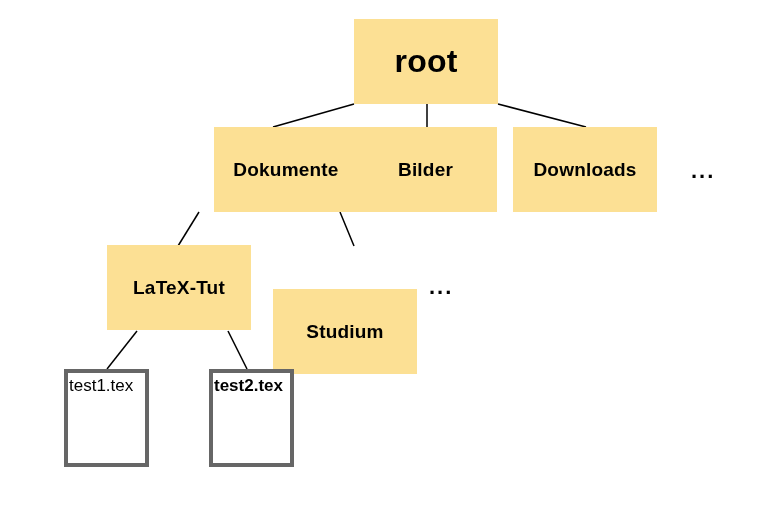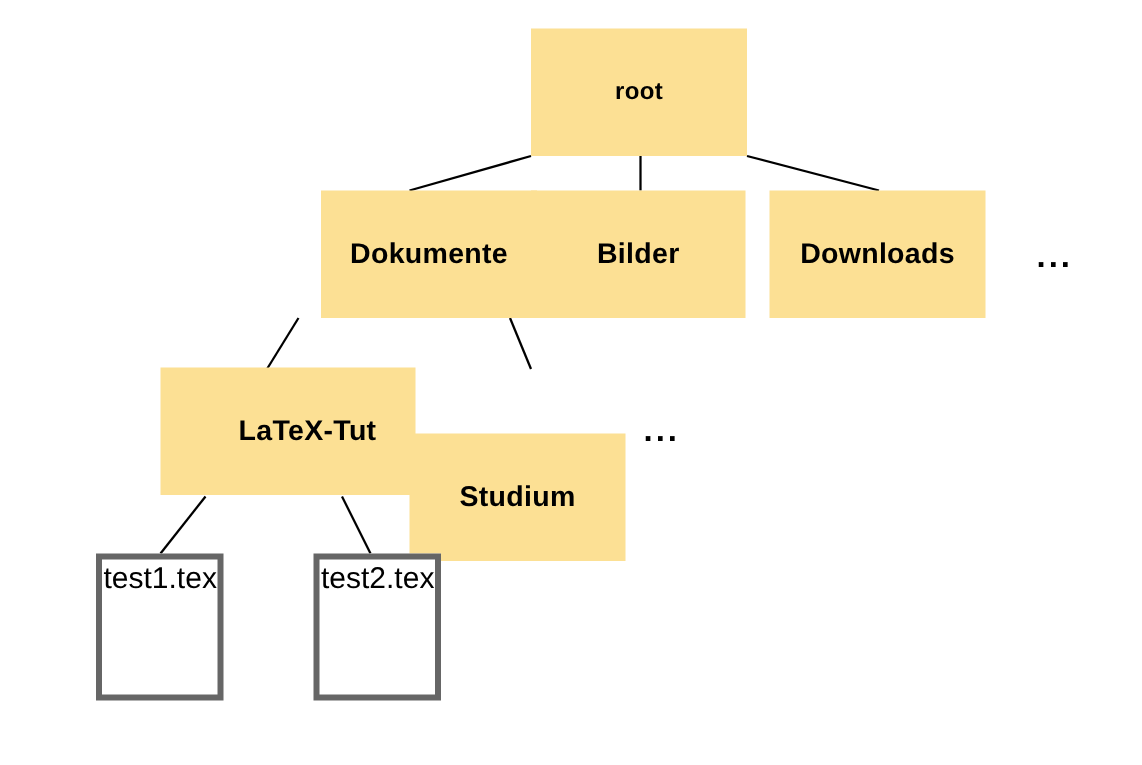--- a/index.html
+++ b/index.html
@@ -33,42 +33,42 @@
     height: 85px;
     background: var(--folder-fill, #FCE094);
     display: flex;
     align-items: center;
     justify-content: center;
     font-weight: bold;
     font-size: 19px;
     color: var(--label-color, #000000);
     letter-spacing: 0.2px;
   }
-  .node-root   { left: 354px; top:  19px; font-size: 16px; }
+  .node-root   { left: 354px; top:  19px; font-size: 32px; }
   .node-dokumente { left: 196px; top: 127px; margin-left: 18px; }
   .node-bilder    { left: 354px; top: 127px; width: 143px; }
   .node-downloads { left: 513px; top: 127px; }
-  .node-latex-tut { left: 107px; top: 245px; padding-left: 26px; }
+  .node-latex-tut { left: 107px; top: 245px; }
   .node-studium   { left: 273px; top: 245px; margin-top: 44px; }
   .node-file {
     position: absolute;
     width: 85px;
     height: 98px;
     background: var(--file-fill, #ffffff);
     border: 4px solid var(--file-border, #666666);
     box-sizing: border-box;
-    font-size: 20px;
+    font-size: 17px;
     font-weight: normal;
     color: var(--label-color, #000000);
     padding: 1px 0 0 1px;
     line-height: 24px;
     white-space: nowrap;
   }
   .node-test1 { left:  64px; top: 369px; }
-  .node-test2 { left: 209px; top: 369px; }
+  .node-test2 { left: 209px; top: 369px; font-weight: bold; }
   .ellipsis {
     position: absolute;
     font-weight: bold;
     font-size: 22px;
     color: var(--label-color, #000000);
     letter-spacing: 2px;
   }
   .ellipsis-l2 { left: 691px; top: 158px; }
   .ellipsis-l3 { left: 429px; top: 274px; }
 </style>

